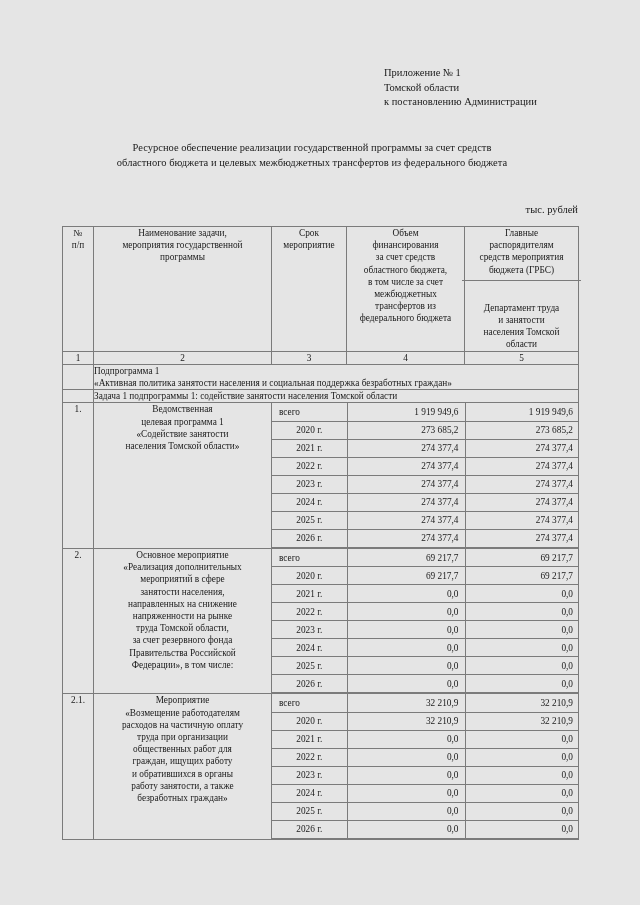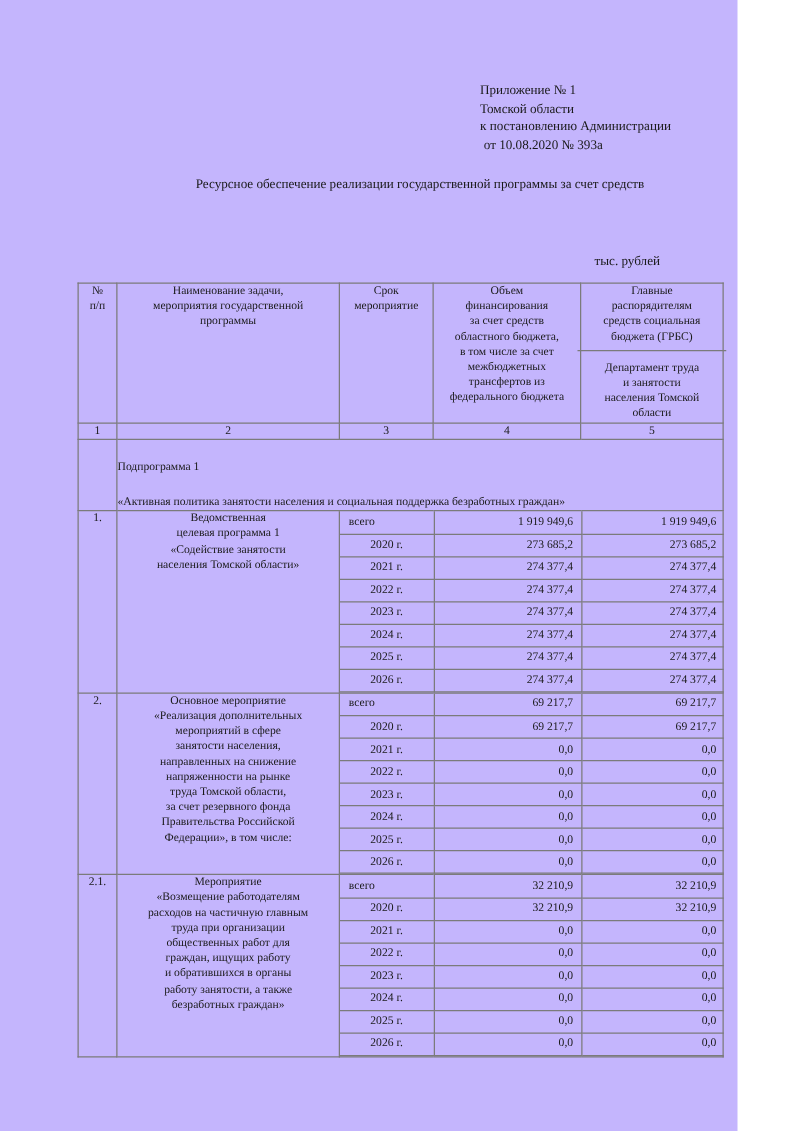--- a/index.html
+++ b/index.html
@@ -3,23 +3,23 @@
 <meta charset="utf-8">
 <title>Приложение № 1</title>
 <style>
   html, body {
     margin: 0;
     padding: 0;
     background: #ffffff;
   }
   .page {
     position: relative;
-    width: 590px;
+    width: 640px;
     height: 905px;
-    background: #c4b5fd;
+    background: #e5e5e5;
     font-family: "Liberation Serif", "DejaVu Serif", serif;
     color: #1a1a1a;
     overflow: hidden;
     box-sizing: border-box;
   }
 
   
   .appendix-block {
     position: absolute;
     left: 384px;
@@ -32,21 +32,21 @@
   .appendix-block .line {
     white-space: nowrap;
   }
   .appendix-block .line.indented {
     padding-left: 3px;
   }
 
   
   .doc-title {
     position: absolute;
-    left: 78px;
+    left: 54px;
     top: 140px;
     width: 516px;
     text-align: center;
     font-size: 10.5px;
     line-height: 15px;
   }
   .doc-title .tline { display: block; white-space: nowrap; }
 
   
   .units-note {
@@ -87,42 +87,42 @@
 
   
   td.hd {
     text-align: center;
     vertical-align: middle;
     padding: 4px 3px;
   }
   td.hd .sub-top {
     padding-bottom: 4px;
     border-bottom: 1px solid #7b7b7b;
-    margin: -4px -3px 7px -3px;
+    margin: -4px -3px 20px -3px;
     padding-top: 4px;
     padding-left: 3px;
     padding-right: 3px;
   }
   td.hd .sub-bot {
     padding-top: 1px;
   }
   .hdnum {
     text-align: center;
     vertical-align: middle;
     padding: 1px 2px 2px 2px;
     font-size: 9.3px;
   }
 
   
   td.wide-text {
     padding: 4px 6px 5px 6px;
     text-align: left;
     vertical-align: top;
   }
-  td.wide-text .l { display: block; margin-top: 16px; }
+  td.wide-text .l { display: block; }
 
   
   td.numcell {
     text-align: center;
     vertical-align: top;
     padding: 4px 2px 0 2px;
   }
   
   td.namecell {
     text-align: left;
@@ -170,25 +170,25 @@
 </style>
 </head>
 <body>
 
 <div class="page">
 
   <div class="appendix-block">
     <div class="line">Приложение № 1</div>
     <div class="line">Томской области</div>
     <div class="line">к постановлению Администрации</div>
-    <div class="line indented">от 10.08.2020 № 393а</div>
   </div>
 
   <div class="doc-title">
     <span class="tline">Ресурсное обеспечение реализации государственной программы за счет средств</span>
+    <span class="tline">областного бюджета и целевых межбюджетных трансфертов из федерального бюджета</span>
   </div>
 
   <div class="units-note">тыс. рублей</div>
 
   <div class="tbl-wrap">
     <table class="doc-table">
       <colgroup>
         <col class="c1">
           <col class="c2">
           <col class="c3">
@@ -218,21 +218,21 @@
             <div>областного бюджета,</div>
             <div>в том числе за счет</div>
             <div>межбюджетных</div>
             <div>трансфертов из</div>
             <div>федерального бюджета</div>
           </td>
           <td class="hd">
             <div class="sub-top">
               <div>Главные</div>
               <div>распорядителям</div>
-              <div>средств социальная</div>
+              <div>средств мероприятия</div>
               <div>бюджета (ГРБС)</div>
             </div>
             <div class="sub-bot">
               <div>Департамент труда</div>
               <div>и занятости</div>
               <div>населения Томской</div>
               <div>области</div>
             </div>
           </td>
         </tr>
@@ -246,20 +246,26 @@
         </tr>
 
         <tr>
           <td></td>
           <td class="wide-text" colspan="4">
             <span class="l">Подпрограмма 1</span>
             <span class="l">«Активная политика занятости населения и социальная поддержка безработных граждан»</span>
           </td>
         </tr>
 
+        <tr>
+          <td></td>
+          <td class="wide-text" colspan="4">
+            <span class="l">Задача 1 подпрограммы 1: содействие занятости населения Томской области</span>
+          </td>
+        </tr>
 
         <tr>
           <td class="numcell">1.</td>
           <td class="namecell">
             <span class="l">Ведомственная</span>
             <span class="l">целевая программа 1</span>
             <span class="l">«Содействие занятости</span>
             <span class="l">населения Томской области»</span>
           </td>
           <td class="blockhost" colspan="3">
@@ -380,21 +386,21 @@
               </tbody>
             </table>
           </td>
         </tr>
 
         <tr>
           <td class="numcell">2.1.</td>
           <td class="namecell">
             <span class="l">Мероприятие</span>
             <span class="l">«Возмещение работодателям</span>
-            <span class="l">расходов на частичную главным</span>
+            <span class="l">расходов на частичную оплату</span>
             <span class="l">труда при организации</span>
             <span class="l">общественных работ для</span>
             <span class="l">граждан, ищущих работу</span>
             <span class="l">и обратившихся в органы</span>
             <span class="l">работу занятости, а также</span>
             <span class="l">безработных граждан»</span>
           </td>
           <td class="blockhost" colspan="3">
             <table class="inner">
               <colgroup>

